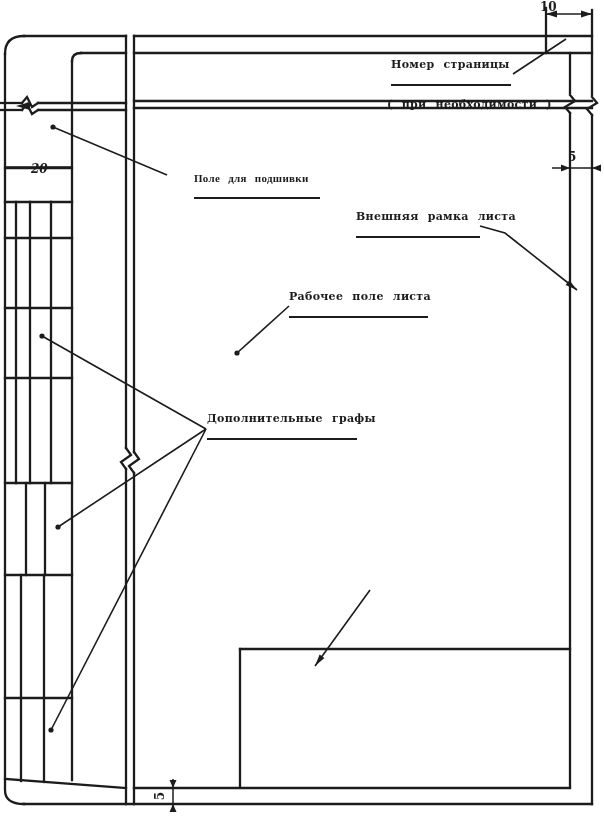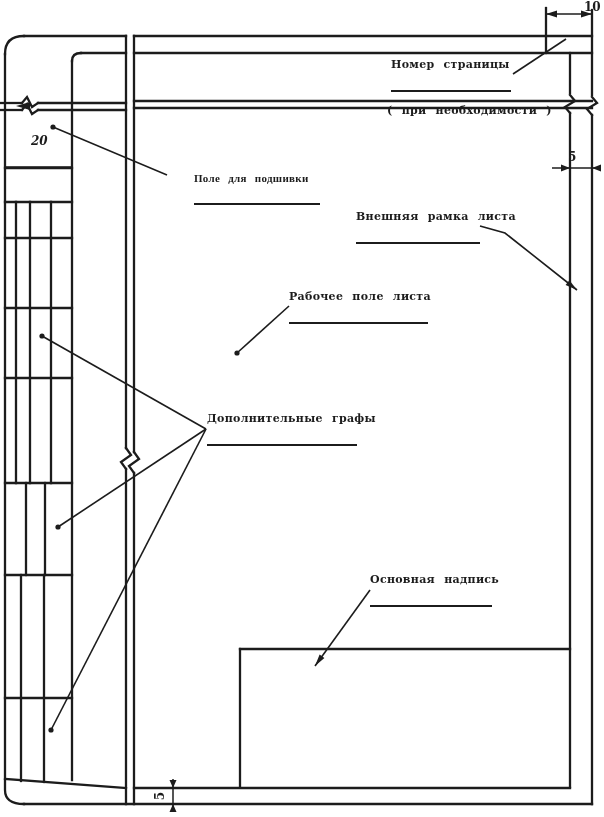--- a/index.html
+++ b/index.html
@@ -6,21 +6,21 @@
   #canvas{
     position:relative;width:604px;height:817px;background:#ffffff;
     overflow:hidden;font-family:"DejaVu Serif",serif;color:#1c1c1c;
   }
   #linework{position:absolute;left:0;top:0;}
   .lbl{
     position:absolute;font-family:"DejaVu Serif",serif;font-weight:bold;
     font-size:11px;line-height:14px;color:#1c1c1c;letter-spacing:.3px;
     word-spacing:5px;white-space:nowrap;
   }
-  .ul{display:inline-block;border-bottom:2px solid #1c1c1c;padding-bottom:18px;}
+  .ul{display:inline-block;border-bottom:2px solid #1c1c1c;padding-bottom:12px;}
   .dim{
     position:absolute;font-family:"DejaVu Serif",serif;font-weight:bold;
     font-size:12px;color:#1c1c1c;white-space:nowrap;
   }
   .dim.rot{transform:rotate(-90deg);transform-origin:center;}
   .pn2{display:block;margin-top:12px;margin-left:-4px;}
 </style>
 </head>
 <body>
 
@@ -149,25 +149,22 @@
   </div>
 
   <div class="lbl" style="left:356px;top:210px;">
     <span class="ul" style="width:124px;">Внешняя рамка листа</span>
   </div>
 
   <div class="lbl" style="left:207px;top:412px;">
     <span class="ul" style="width:150px;">Дополнительные графы</span>
   </div>
 
-  <div class="lbl" style="left:370px;top:573px;">
-    <span class="ul" style="width:122px;">Основная надпись</span>
-  </div>
 
-  <div class="dim" style="left:584px;top:0px;">10</div>
+  <div class="dim" style="left:540px;top:0px;">10</div>
 
-  <div class="dim" style="left:31px;top:134px;font-style:italic;">20</div>
+  <div class="dim" style="left:31px;top:162px;font-style:italic;">20</div>
 
   <div class="dim" style="left:568px;top:150px;">5</div>
 
   <div class="dim rot" style="left:156px;top:789px;">5</div>
 
 </div>
 
 </body></html>

